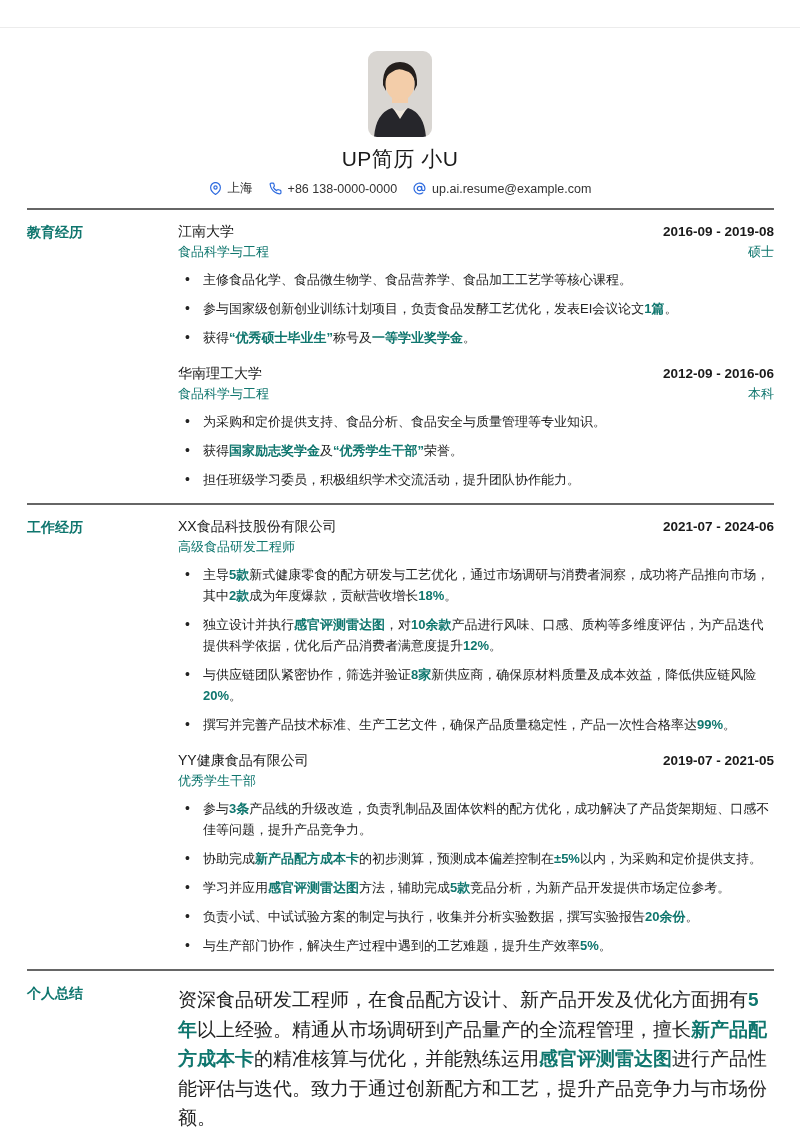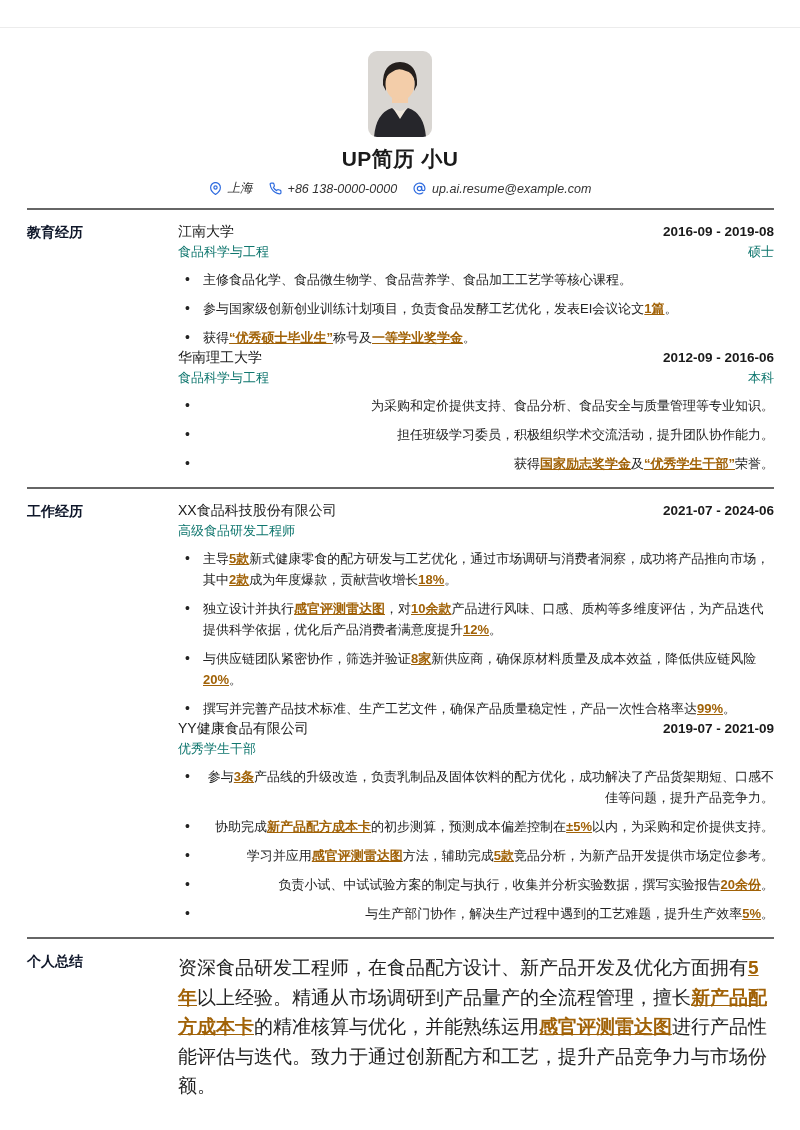--- a/index.html
+++ b/index.html
@@ -8,42 +8,42 @@
   body {
     width:800px; height:1130px; overflow:hidden; background:#fff;
     font-family:"Liberation Sans","DejaVu Sans",sans-serif;
     color:#262626; position:relative;
   }
   .top-rule { height:28px; border-bottom:1px solid #ececec; }
 
   
   .header { text-align:center; padding-top:23px; padding-bottom:11px; }
   .avatar { width:64px; height:86px; border-radius:9px; overflow:hidden; margin:0 auto; display:block; }
-  .name { margin-top:9px; font-size:21px; line-height:26px; font-weight:700; color:#1a1a1a; letter-spacing:.5px; }
+  .name { margin-top:9px; font-size:21px; line-height:26px; font-weight:400; color:#1a1a1a; letter-spacing:.5px; }
   .contact { margin-top:8px; display:flex; justify-content:center; align-items:center; gap:16px; font-size:12.5px; color:#333; }
-  .contact-item { display:flex; align-items:center; gap:6px;font-style:italic; }
+  .contact-item { display:flex; align-items:center; gap:6px; }
   .cicon { color:var(--accent); display:inline-flex; }
   .cicon svg { width:13px; height:13px; }
 
   
   .section { margin:0 26px 0 27px; border-top:2px solid var(--divider); display:flex; padding:12px 0 13px; }
-  .section-title { width:151px; flex:none; font-size:14px; font-weight:700; color:#0f172a; padding-top:2px; }
+  .section-title { width:151px; flex:none; font-size:14px; font-weight:700; color:#0f766e; padding-top:2px; }
   .section-content { flex:1; min-width:0; }
 
-  .entry + .entry { margin-top:0;text-align:right; }
+  .entry + .entry { margin-top:16px; }
   .entry-header, .entry-subrow { display:flex; justify-content:space-between; align-items:baseline; }
   .entry-title { font-size:14px; font-weight:400; color:#1a1a1a; line-height:18px; }
   .entry-date { font-size:13.5px; font-weight:700; color:#1a1a1a; white-space:nowrap; }
   .entry-subrow { margin-top:3px; font-size:13px; color:#0f766e; line-height:17px; }
 
   ul.bullets { margin:9px 0 0 0; padding:0; list-style:none; }
   ul.bullets li { position:relative; padding-left:25px; font-size:13px; line-height:21px; margin-bottom:8px; color:#222; }
   ul.bullets li:last-child { margin-bottom:0; }
   ul.bullets li::before { content:"\2022"; position:absolute; left:7px; top:0; font-size:14px; color:#222; }
-  strong { font-weight:700; color:#a16207;text-decoration:underline; }
+  strong { font-weight:700; color:#0f766e; }
 
   
   .summary-text { font-size:19px; line-height:29.5px; color:#222; margin-top:2px; }
 </style>
 </head>
 <body>
 
 <div class="top-rule"></div>
 
 <div class="header">
@@ -113,22 +113,22 @@
         <span class="entry-title">华南理工大学</span>
         <span class="entry-date">2012-09 - 2016-06</span>
       </div>
       <div class="entry-subrow">
         <span>食品科学与工程</span>
         <span>本科</span>
       </div>
       <ul class="bullets">
 
       <li>为采购和定价提供支持、食品分析、食品安全与质量管理等专业知识。</li>
+          <li>获得<strong>国家励志奖学金</strong>及<strong>“优秀学生干部”</strong>荣誉。</li>
           <li>担任班级学习委员，积极组织学术交流活动，提升团队协作能力。</li>
-          <li>获得<strong>国家励志奖学金</strong>及<strong>“优秀学生干部”</strong>荣誉。</li>
         </ul>
     </div>
   </div>
 </div>
 
 <div class="section">
   <div class="section-title">工作经历</div>
   <div class="section-content">
     <div class="entry">
       <div class="entry-header">
@@ -142,21 +142,21 @@
 
       <li>主导<strong>5款</strong>新式健康零食的配方研发与工艺优化，通过市场调研与消费者洞察，成功将产品推向市场，其中<strong>2款</strong>成为年度爆款，贡献营收增长<strong>18%</strong>。</li>
           <li>独立设计并执行<strong>感官评测雷达图</strong>，对<strong>10余款</strong>产品进行风味、口感、质构等多维度评估，为产品迭代提供科学依据，优化后产品消费者满意度提升<strong>12%</strong>。</li>
           <li>与供应链团队紧密协作，筛选并验证<strong>8家</strong>新供应商，确保原材料质量及成本效益，降低供应链风险<strong>20%</strong>。</li>
           <li>撰写并完善产品技术标准、生产工艺文件，确保产品质量稳定性，产品一次性合格率达<strong>99%</strong>。</li>
         </ul>
     </div>
     <div class="entry">
       <div class="entry-header">
         <span class="entry-title">YY健康食品有限公司</span>
-        <span class="entry-date">2019-07 - 2021-09</span>
+        <span class="entry-date">2019-07 - 2021-05</span>
       </div>
       <div class="entry-subrow">
         <span>优秀学生干部</span>
       </div>
       <ul class="bullets">
 
       <li>参与<strong>3条</strong>产品线的升级改造，负责乳制品及固体饮料的配方优化，成功解决了产品货架期短、口感不佳等问题，提升产品竞争力。</li>
           <li>协助完成<strong>新产品配方成本卡</strong>的初步测算，预测成本偏差控制在<strong>±5%</strong>以内，为采购和定价提供支持。</li>
           <li>学习并应用<strong>感官评测雷达图</strong>方法，辅助完成<strong>5款</strong>竞品分析，为新产品开发提供市场定位参考。</li>
           <li>负责小试、中试试验方案的制定与执行，收集并分析实验数据，撰写实验报告<strong>20余份</strong>。</li>

